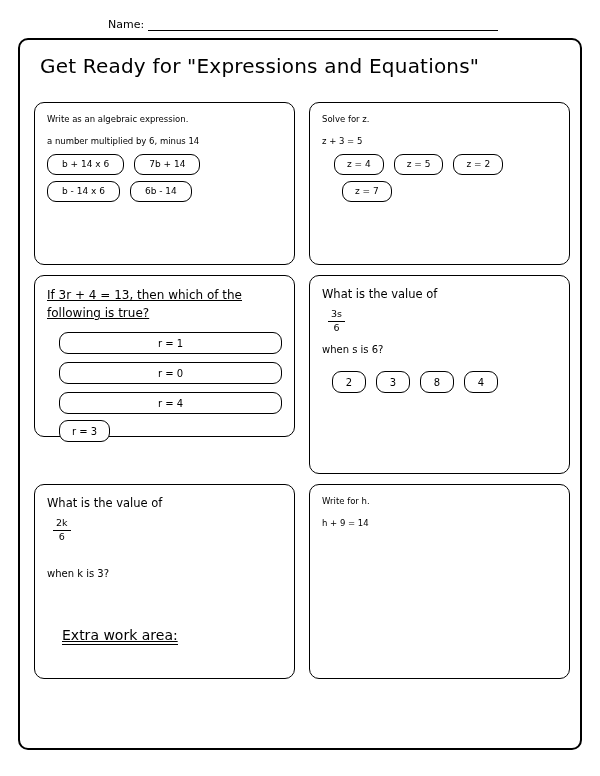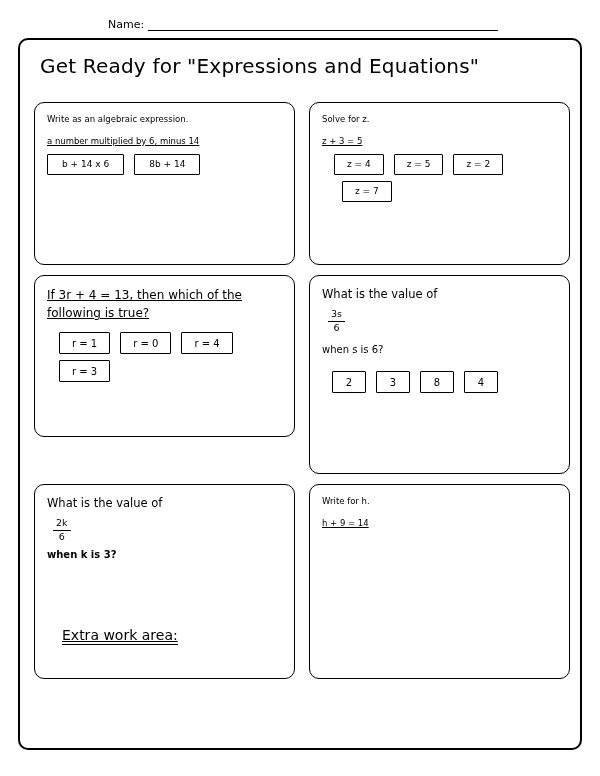--- a/index.html
+++ b/index.html
@@ -96,21 +96,20 @@
     text-decoration: underline;
   }
   .q-big {
     font-size: 11.5px;
     line-height: 1.5;
     margin: 0 0 4px 0;
   }
   .q-sub {
     font-size: 8.5px;
     margin: 0 0 8px 0;
-    text-decoration: underline;
   }
   .q-sub-med {
     font-size: 10px;
     margin: 0 0 8px 0;
   }
 
   
   .frac {
     display: inline-block;
     text-align: center;
@@ -130,21 +129,21 @@
 
   
   .choices {
     display: flex;
     flex-wrap: wrap;
     gap: 8px 10px;
     margin-top: 6px;
   }
   .choice {
     border: 1.6px solid #000;
-    border-radius: 1px;
+    border-radius: 9px;
     box-sizing: border-box;
     min-width: 34px;
     height: 22px;
     padding: 0 12px;
     display: inline-flex;
     align-items: center;
     justify-content: center;
     font-size: 10px;
     background: #fff;
     white-space: nowrap;
@@ -177,21 +176,25 @@
 
   <div class="grid">
 
     <div class="row">
 
       <div class="card h1">
         <p class="q-small">Write as an algebraic expression.</p>
         <p class="q-sub">a number multiplied by 6, minus 14</p>
         <div class="choices small">
           <span class="choice wide">b + 14 x 6</span>
-          <span class="choice wide">8b + 14</span>
+          <span class="choice wide">7b + 14</span>
+        </div>
+        <div class="choices small">
+          <span class="choice wide">b - 14 x 6</span>
+          <span class="choice wide">6b - 14</span>
         </div>
       </div>
 
       <div class="card h1">
         <p class="q-small">Solve for z.</p>
         <p class="q-sub">z + 3 = 5</p>
         <div class="choices small" style="margin-left:12px;">
           <span class="choice">z = 4</span>
           <span class="choice">z = 5</span>
           <span class="choice">z = 2</span>
@@ -200,21 +203,21 @@
           <span class="choice">z = 7</span>
         </div>
       </div>
 
     </div>
 
     <div class="row">
 
       <div class="card h2">
         <p class="q-med">If 3r + 4 = 13, then which of the following is true?</p>
-        <div class="choices" style="margin-left:12px;">
+        <div class="choices" style="margin-left:12px;flex-direction:column;">
           <span class="choice">r = 1</span>
           <span class="choice">r = 0</span>
           <span class="choice">r = 4</span>
         </div>
         <div class="choices" style="margin-left:12px;text-align:right;">
           <span class="choice">r = 3</span>
         </div>
       </div>
 
       <div class="card h3">
@@ -235,21 +238,21 @@
     </div>
 
     <div class="row">
 
       <div class="card h3" style="height:195px;">
         <p class="q-big">What is the value of</p>
         <span class="frac small">
           <span class="num">2k</span>
           <span class="den">6</span>
         </span>
-        <p class="q-sub-med" style="margin-top:0;font-weight:bold;">when k is 3?</p>
+        <p class="q-sub-med" style="margin-top:19px;">when k is 3?</p>
         <div class="work-space"></div>
       </div>
 
       <div class="card h3" style="height:195px;">
         <p class="q-small">Write for h.</p>
         <p class="q-sub">h + 9 = 14</p>
         <div class="work-space"></div>
       </div>
 
     </div>

